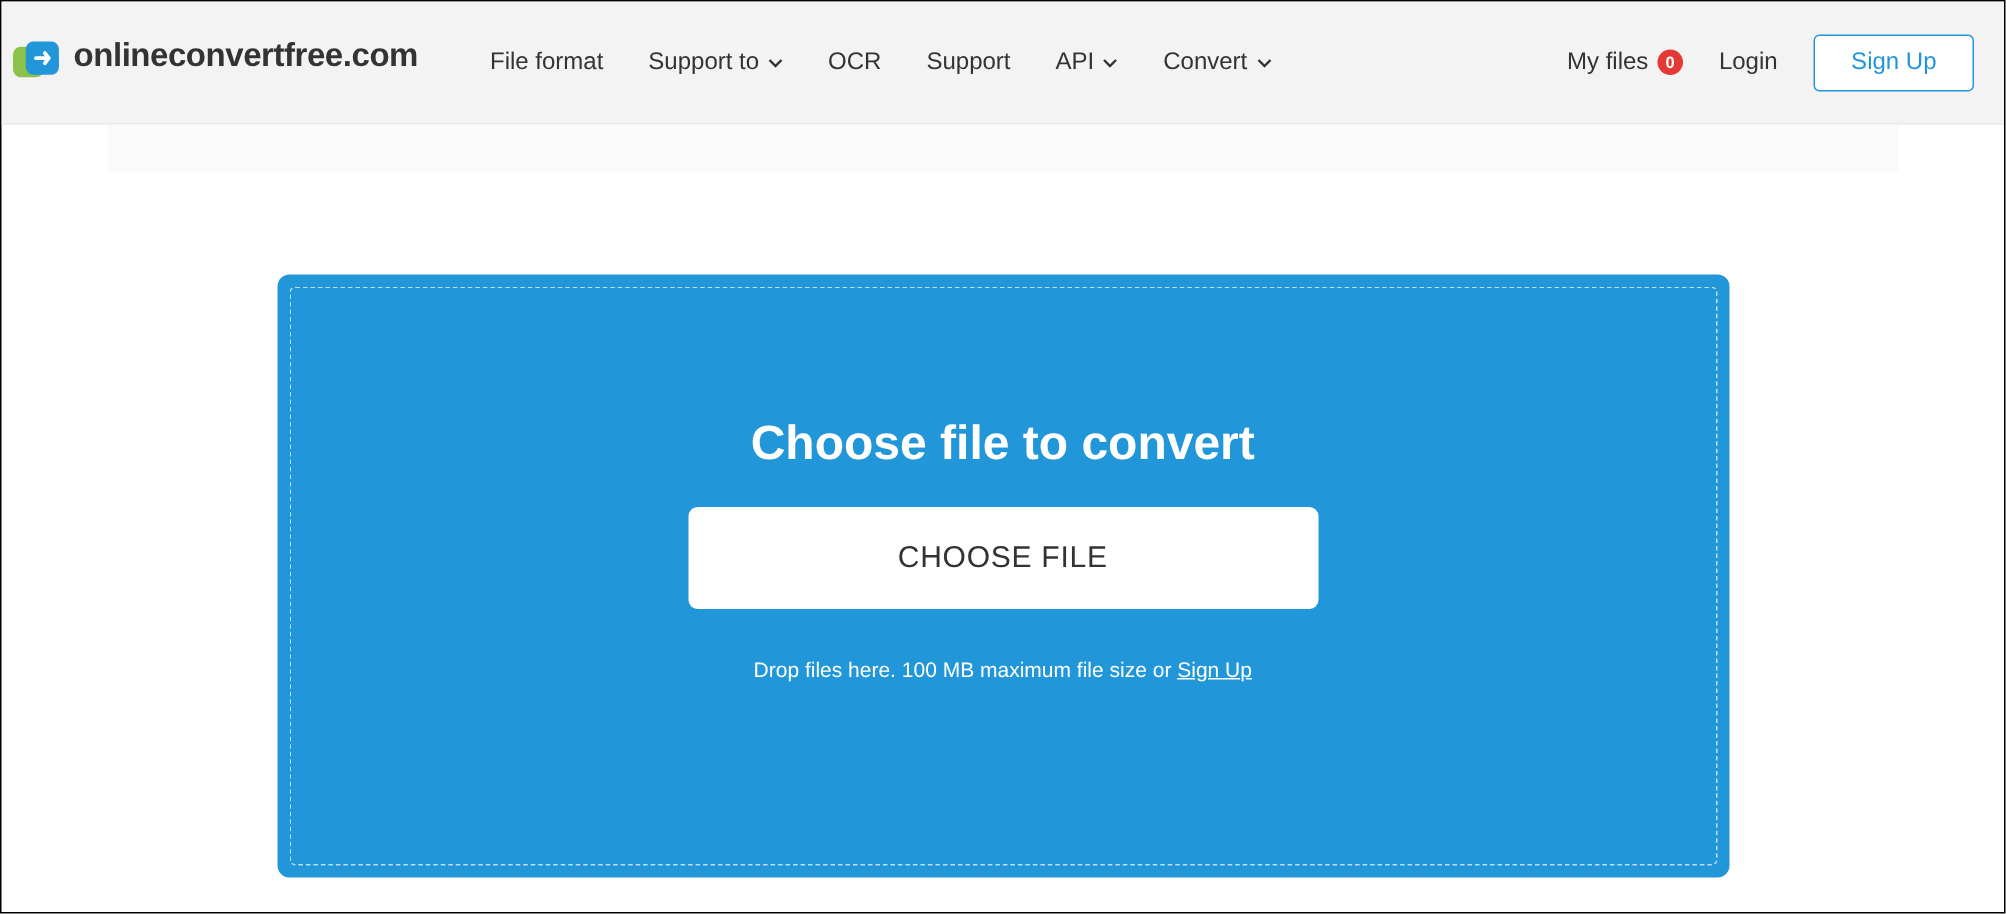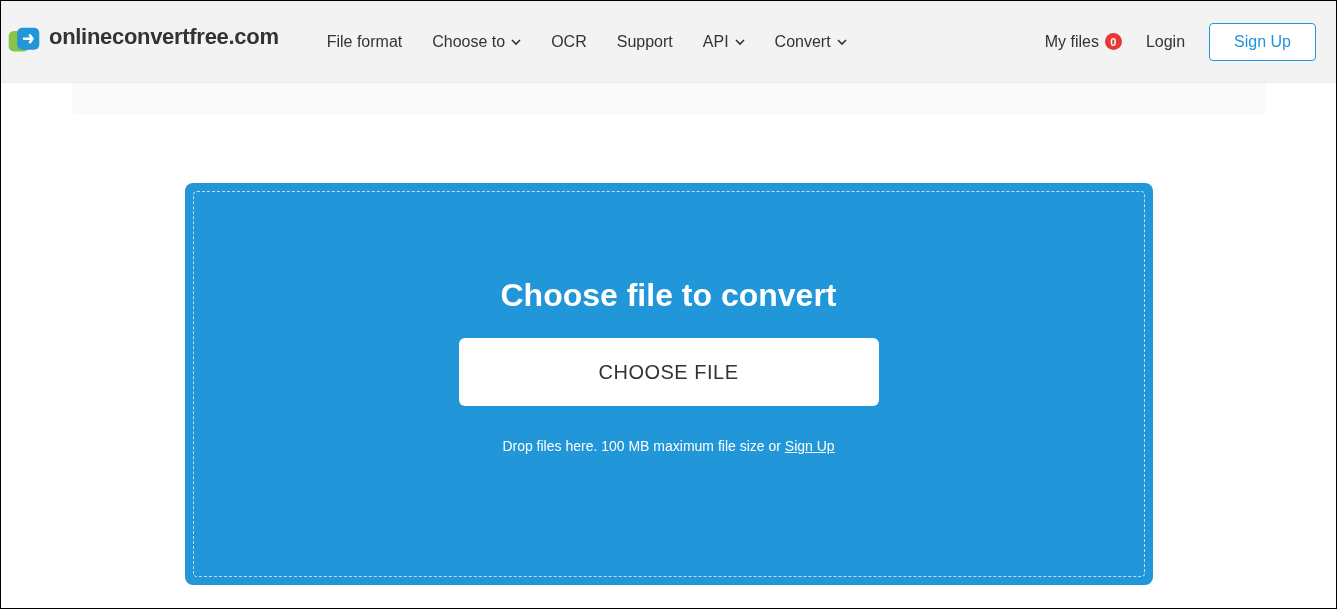--- a/index.html
+++ b/index.html
@@ -172,21 +172,21 @@
       </svg>
     </span>
     <span class="brand-text">
       <span class="site-name">onlineconvertfree.com</span>
     </span>
   </div>
 
   <nav class="nav">
     <span class="nav-item">File format</span>
     <span class="nav-item">
-      <span>Choose to</span>
+      <span>Support to</span>
       <span class="chev">
         <svg viewBox="0 0 10 10">
             <path d="M1 3 L5 7 L9 3" stroke="#333" stroke-width="1.6" fill="none"></path>
           </svg>
       </span>
     </span>
     <span class="nav-item">OCR</span>
     <span class="nav-item">Support</span>
     <span class="nav-item">
       <span>API</span>

